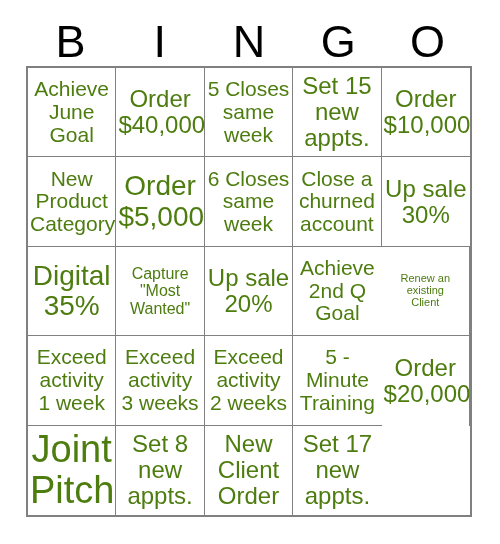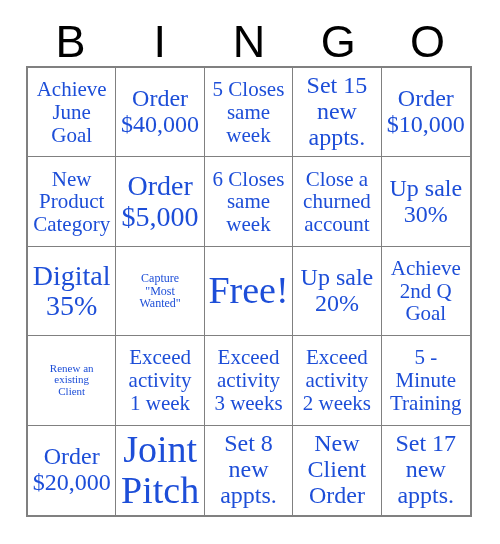--- a/index.html
+++ b/index.html
@@ -71,28 +71,28 @@
     background: #ffffff;
   }
   
   .cell.col-5 { border-right: none; }
   .cell.row-5 { border-bottom: none; }
 
   .cell-text {
     display: block;
     width: 100%;
     line-height: 1.08;
-    color: #1d4ed8;
+    color: #4d7c0f;
     white-space: pre-line;
-    font-family: Liberation Serif, serif;
+    font-family: Liberation Sans, sans-serif;
   }
 
   
   .fs-xs  { font-size: 11px; }
-  .fs-s   { font-size: 12px; }
+  .fs-s   { font-size: 16px; }
   .fs-m   { font-size: 21px; }
   .fs-l   { font-size: 24px; }
   .fs-xl  { font-size: 28px; }
   .fs-xxl { font-size: 38px; }
 </style>
 </head>
 <body>
 
 <div id="card">
 
@@ -153,23 +153,20 @@
       </div>
       <div class="cell col-1 row-3">
         <span class="cell-text fs-xl">Digital
 35%</span>
       </div>
       <div class="cell col-2 row-3">
         <span class="cell-text fs-s">Capture
 "Most
 Wanted"</span>
       </div>
-      <div class="cell col-3 row-3">
-        <span class="cell-text fs-xxl">Free!</span>
-      </div>
       <div class="cell col-4 row-3">
         <span class="cell-text fs-l">Up sale
 20%</span>
       </div>
       <div class="cell col-5 row-3">
         <span class="cell-text fs-m">Achieve
 2nd Q
 Goal</span>
       </div>
       <div class="cell col-1 row-4">

